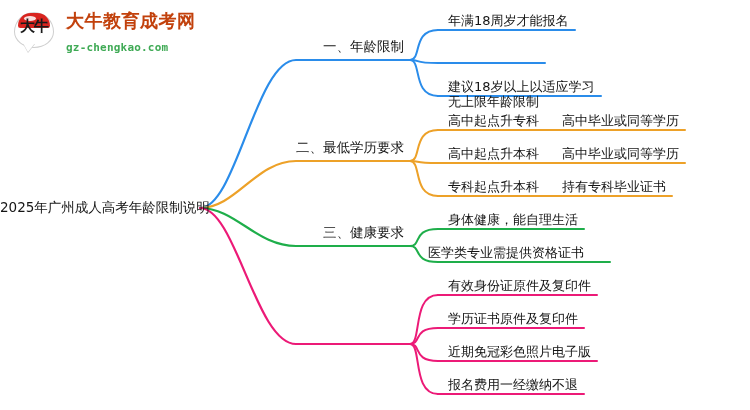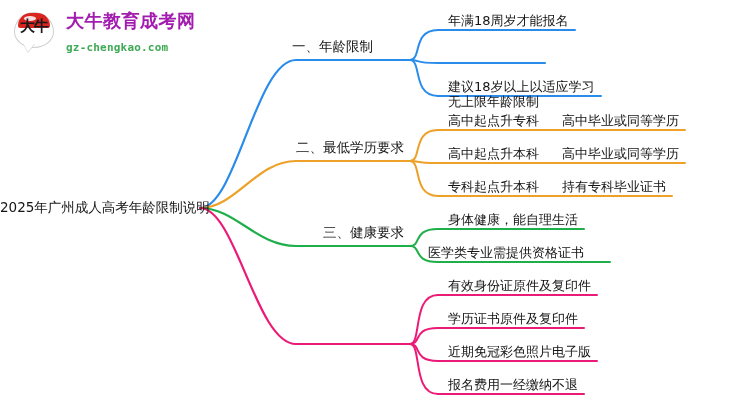--- a/index.html
+++ b/index.html
@@ -82,21 +82,21 @@
   }
   #logo-text {
     display: flex;
     flex-direction: column;
     justify-content: center;
     line-height: 1;
   }
   #logo-title {
     font-size: 18px;
     font-weight: 700;
-    color: #a21caf;
+    color: #c2410c;
     letter-spacing: .5px;
     font-family: "DejaVu Sans", sans-serif;
   }
   #logo-url {
     margin-top: 12px;
     font-size: 11px;
     font-weight: 700;
     color: #3faa55;
     letter-spacing: .2px;
     font-family: "DejaVu Sans Mono", monospace;
@@ -178,21 +178,21 @@
       <path d="M 410 344 C 422 344, 412 295, 438 295" fill="none" stroke="#ec1a77" stroke-width="2" stroke-linecap="round"></path>
       <path d="M 438 295 L 597 295" fill="none" stroke="#ec1a77" stroke-width="2" stroke-linecap="round"></path>
       <path d="M 410 344 C 422 344, 412 328, 438 328" fill="none" stroke="#ec1a77" stroke-width="2" stroke-linecap="round"></path>
       <path d="M 438 328 L 584 328" fill="none" stroke="#ec1a77" stroke-width="2" stroke-linecap="round"></path>
       <path d="M 410 344 C 422 344, 412 361, 438 361" fill="none" stroke="#ec1a77" stroke-width="2" stroke-linecap="round"></path>
       <path d="M 438 361 L 597 361" fill="none" stroke="#ec1a77" stroke-width="2" stroke-linecap="round"></path>
       <path d="M 410 344 C 422 344, 412 394, 438 394" fill="none" stroke="#ec1a77" stroke-width="2" stroke-linecap="round"></path>
       <path d="M 438 394 L 584 394" fill="none" stroke="#ec1a77" stroke-width="2" stroke-linecap="round"></path>
     </svg>
 <div class="node root" style="left: 0px; top: 199px; width: 196px; text-align: right;">2025年广州成人高考年龄限制说明</div>
-    <div class="node branch" style="left: 292px; top: 38px; width: 112px; text-align: left;">一、年龄限制</div>
+    <div class="node branch" style="left: 292px; top: 38px; width: 112px; text-align: right;">一、年龄限制</div>
     <div class="node leaf" style="left: 448px; top: 13px;">年满18周岁才能报名</div>
     <div class="node leaf" style="left: 448px; top: 46px; margin-top: 48px;">无上限年龄限制</div>
     <div class="node leaf" style="left: 448px; top: 79px;">建议18岁以上以适应学习</div>
     <div class="node branch" style="left: 292px; top: 139px; width: 112px; text-align: right;">二、最低学历要求</div>
     <div class="node leaf" style="left: 448px; top: 113px;">高中起点升专科</div>
     <div class="node grand" style="left: 562px; top: 113px;">高中毕业或同等学历</div>
     <div class="node leaf" style="left: 448px; top: 146px;">高中起点升本科</div>
     <div class="node grand" style="left: 562px; top: 146px;">高中毕业或同等学历</div>
     <div class="node leaf" style="left: 448px; top: 179px;">专科起点升本科</div>
     <div class="node grand" style="left: 562px; top: 179px;">持有专科毕业证书</div>

